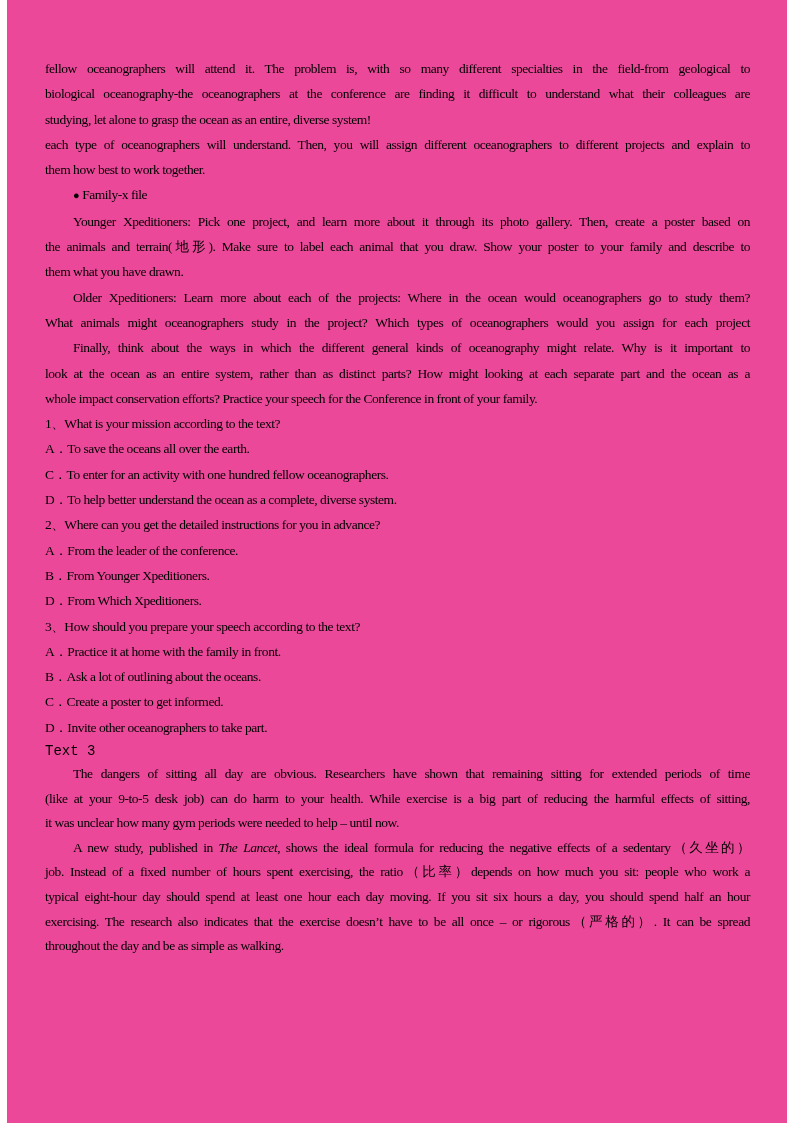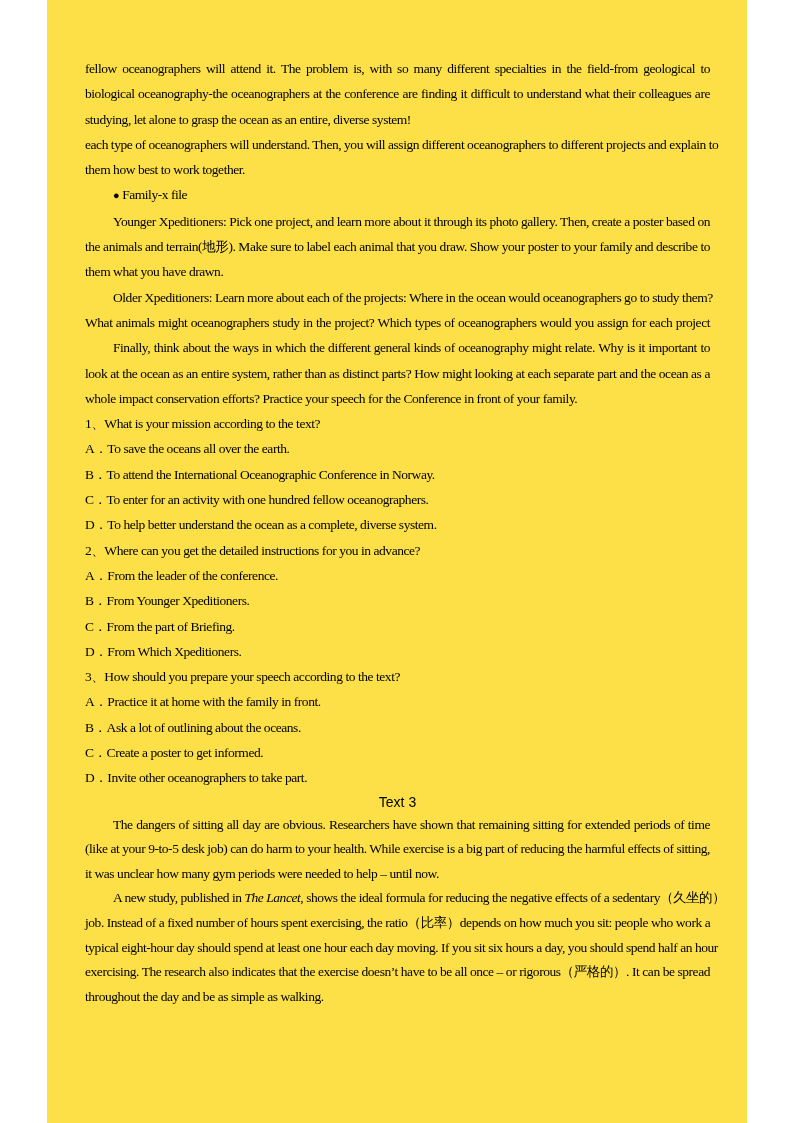--- a/index.html
+++ b/index.html
@@ -1,44 +1,44 @@
 <!DOCTYPE html>
 <html><head>
 <meta charset="utf-8">
 <style>
   html, body { margin: 0; padding: 0; background: #ffffff; }
   .page {
     position: relative;
-    width: 700px;
+    width: 780px;
     height: 1123px;
     margin: 0 auto;
-    background: #fde047;
+    background: #ec4899;
     box-sizing: border-box;
     padding: 56px 37px 16px 38px;
     font-family: "Liberation Serif", "DejaVu Serif", serif;
     font-size: 13.5px;
     letter-spacing: -0.45px;
     color: #000000;
     overflow: hidden;
   }
   .line {
     line-height: 25.3px;
     white-space: nowrap;
   }
   
   .j {
     text-align: justify;
     text-align-last: justify;
   }
   .ind { padding-left: 28px; }
   .t3 .line { line-height: 24.6px; }
   .heading {
-    text-align: center;
+    text-align: left;
     line-height: 22px;
-    font-family: Liberation Sans, sans-serif;
+    font-family: Liberation Mono, monospace;
     font-size: 14px;
     letter-spacing: 0;
   }
   .it { font-style: italic; }
   .bullet-glyph { font-size: 11px; }
 </style>
 </head>
 <body>
 
 <div class="page">
@@ -72,30 +72,28 @@
 
   <div class="para">
     <div class="line j ind">Finally, think about the ways in which the different general kinds of oceanography might relate. Why is it important to</div>
     <div class="line j">look at the ocean as an entire system, rather than as distinct parts? How might looking at each separate part and the ocean as a</div>
     <div class="line">whole impact conservation efforts? Practice your speech for the Conference in front of your family.</div>
   </div>
 
   <div class="qblock">
     <div class="line">1、What is your mission according to the text?</div>
     <div class="line">A．To save the oceans all over the earth.</div>
-    <div class="line">B．To attend the International Oceanographic Conference in Norway.</div>
     <div class="line">C．To enter for an activity with one hundred fellow oceanographers.</div>
     <div class="line">D．To help better understand the ocean as a complete, diverse system.</div>
   </div>
 
   <div class="qblock">
     <div class="line">2、Where can you get the detailed instructions for you in advance?</div>
     <div class="line">A．From the leader of the conference.</div>
     <div class="line">B．From Younger Xpeditioners.</div>
-    <div class="line">C．From the part of Briefing.</div>
     <div class="line">D．From Which Xpeditioners.</div>
   </div>
 
   <div class="qblock">
     <div class="line">3、How should you prepare your speech according to the text?</div>
     <div class="line">A．Practice it at home with the family in front.</div>
     <div class="line">B．Ask a lot of outlining about the oceans.</div>
     <div class="line">C．Create a poster to get informed.</div>
     <div class="line">D．Invite other oceanographers to take part.</div>
   </div>

